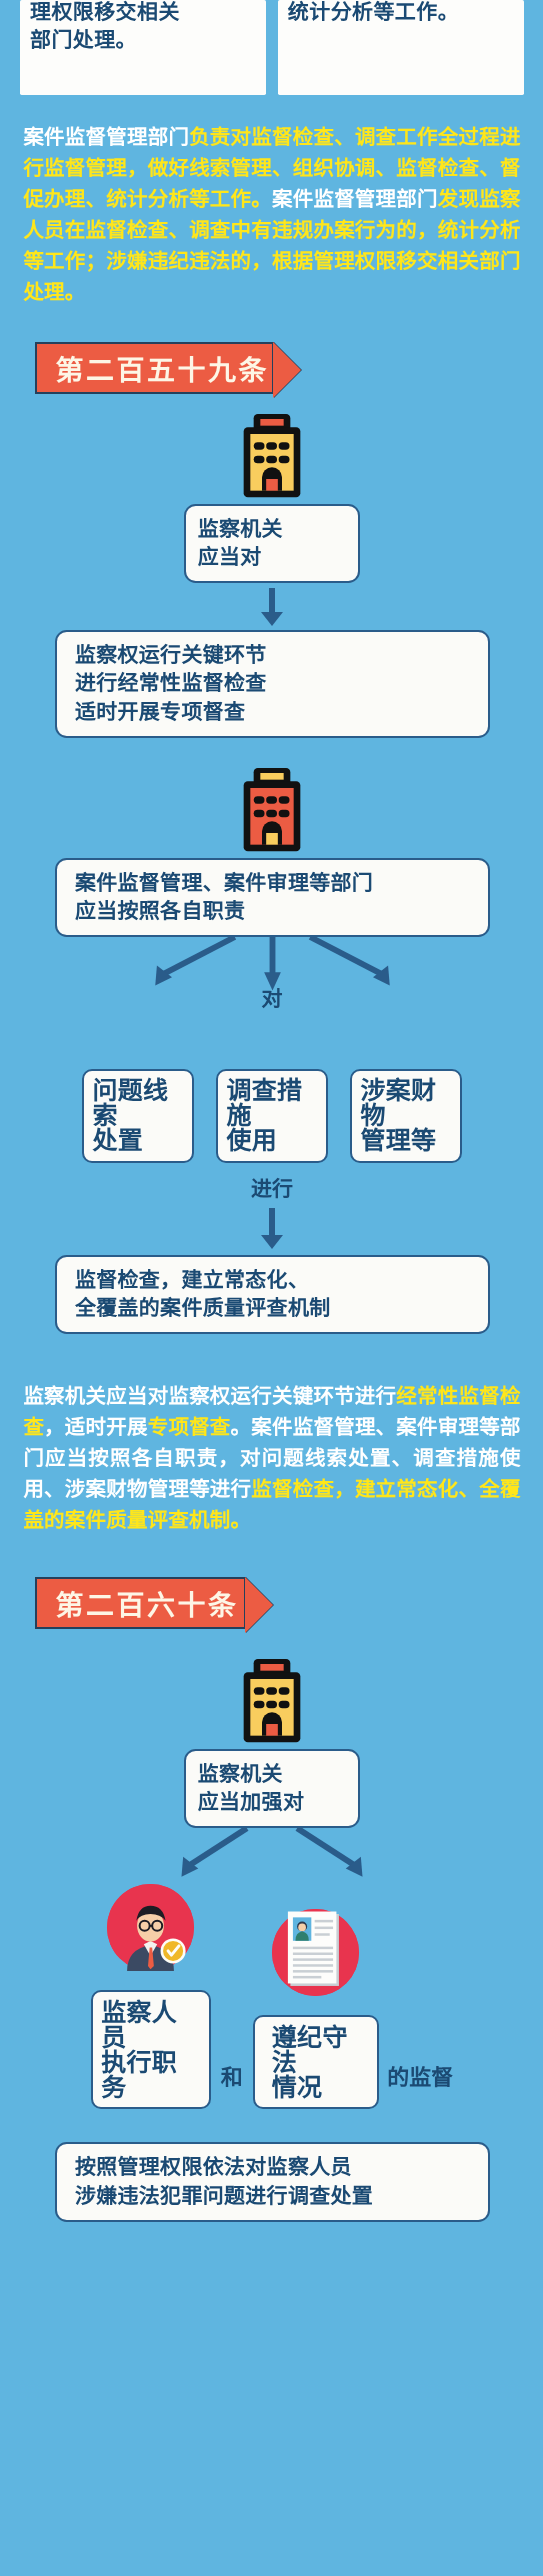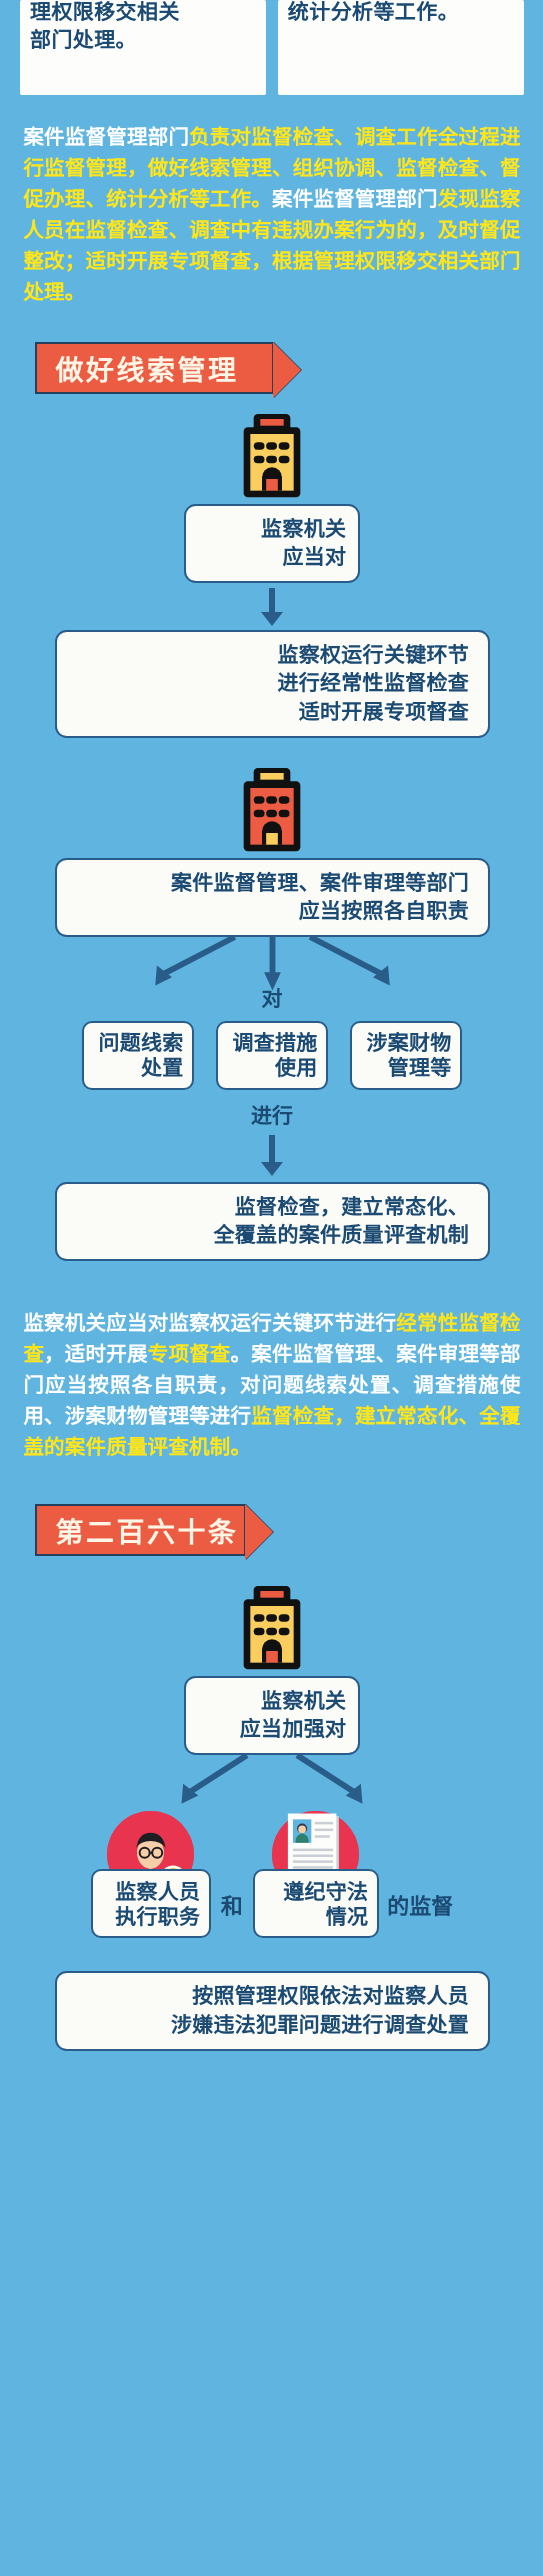--- a/index.html
+++ b/index.html
@@ -122,36 +122,37 @@
     flex-direction:column;
     align-items:center;
     padding:0 15px;
   }
   .node{
     background:#fbfbf8;
     border:2.5px solid #2a5c8a;
     border-radius:11.7px;
     color:#1b4a73;
     font-weight:bold;
-    text-align:right;
+    text-align:left;
     box-sizing:border-box;
     padding:9.2px 18.4px;
     font-size:21px;
     line-height:28.5px;
     letter-spacing:0.3px;
     position:relative;
     z-index:3;
   }
   .node.wide{width:435px;}
   .node.small{
-    font-size:21px;
+    font-size:25px;
     line-height:25px;
     padding:7.5px 8.4px;
     border-radius:10px;
     width:112px;
+    margin-top:48px;
   }
   .node.narrow{width:176px;padding:9.2px 11.7px;}
 
   .arrow-v{
     width:6.7px;
     background:#2a5c8a;
     position:relative;
     margin:0 auto;
   }
   .arrow-v::after{
@@ -258,28 +259,28 @@
 理权限移交相关
 部门处理。</div>
     </div>
     <div class="top-card left">
       <div class="txt" style="white-space:pre-line;">检查、督促办理、
 统计分析等工作。</div>
     </div>
   </div>
 
   <div class="para">
-    <span>案件监督管理部门</span><span class="hl">负责对监督检查、调查工作全过程进行监督管理，做好线索管理、组织协调、监督检查、督促办理、统计分析等工作。</span><span>案件监督管理部门</span><span class="hl">发现监察人员在监督检查、调查中有违规办案行为的，及时督促整改；适时开展专项督查，根据管理权限移交相关部门处理。</span>
+    <span>案件监督管理部门</span><span class="hl">负责对监督检查、调查工作全过程进行监督管理，做好线索管理、组织协调、监督检查、督促办理、统计分析等工作。</span><span>案件监督管理部门</span><span class="hl">发现监察人员在监督检查、调查中有违规办案行为的，统计分析等工作；涉嫌违纪违法的，根据管理权限移交相关部门处理。</span>
   </div>
 
   <div class="banner-wrap">
     <div class="ribbon-shadow"></div>
     <div class="ribbon">
       <div class="shadow-tail"></div>
-      <span class="ribbon-label">做好线索管理</span>
+      <span class="ribbon-label">第二百五十九条</span>
     </div>
   </div>
 
   <div class="flow">
 
     <div class="bld">
       <svg viewBox="0 0 120 120" xmlns="http://www.w3.org/2000/svg">
         <rect x="38" y="6" width="44" height="22" rx="5" fill="#111"></rect>
         <rect x="46" y="12" width="28" height="8" fill="#ec5c43"></rect>
         <rect x="26" y="22" width="68" height="84" rx="5" fill="#111"></rect>

